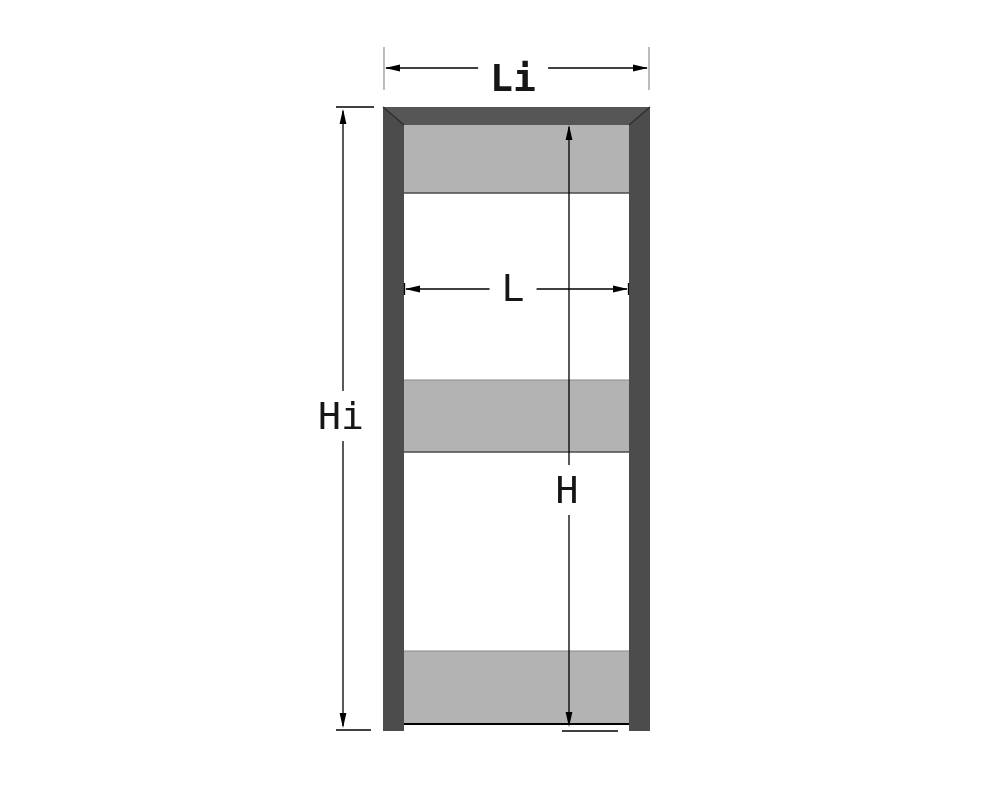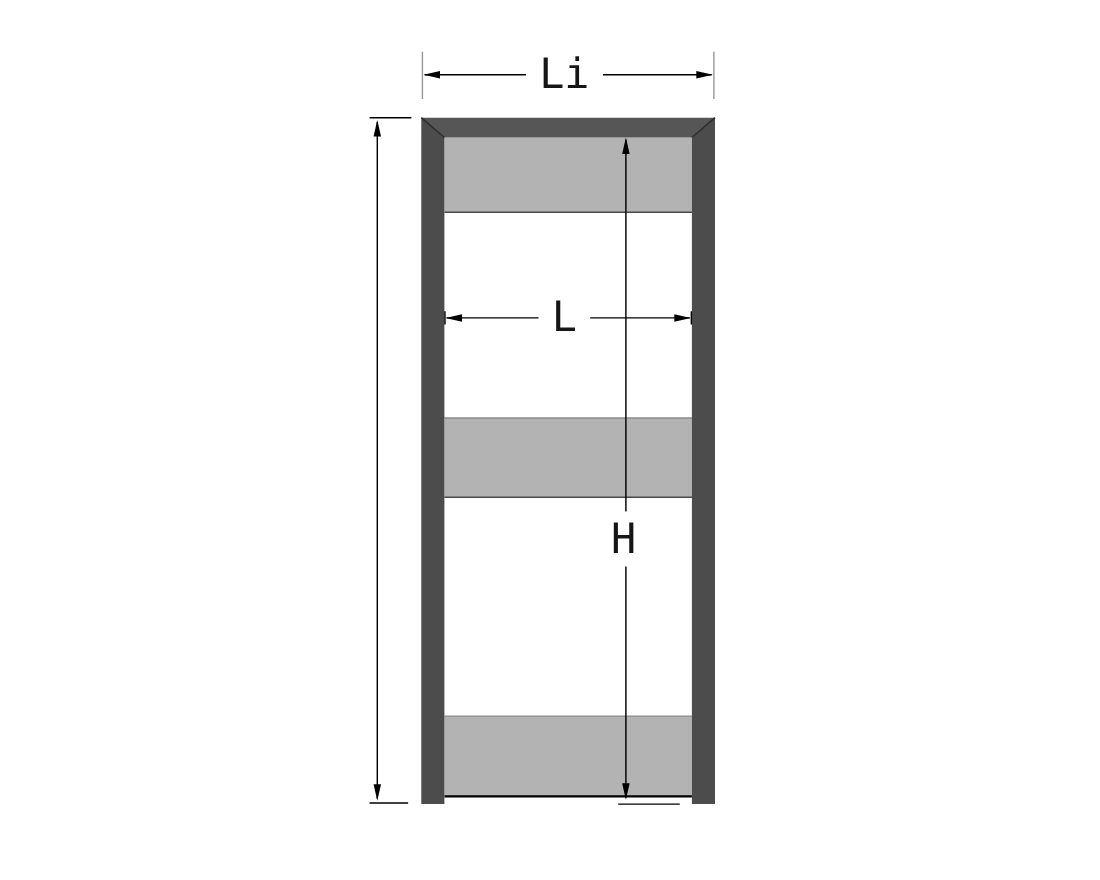--- a/index.html
+++ b/index.html
@@ -105,20 +105,21 @@
     </g>
 
     <g>
       <line class="dim" x1="569" y1="127" x2="569" y2="725"></line>
       <polygon class="arrow" points="569,125 565.6,140 572.4,140"></polygon>
       <polygon class="arrow" points="569,727 565.6,712 572.4,712"></polygon>
       <line class="tick" x1="562" y1="731" x2="618" y2="731"></line>
     </g>
   </svg>
 
-  <div class="dim-label" style="left:513px; top:67px;">Li</div>
+  <div class="dim-label" style="left:513px; top:78px;font-weight:bold;">Li</div>
 
   <div class="dim-label" style="left:513px; top:288px;">L</div>
 
+  <div class="dim-label" style="left:341px; top:416px;">Hi</div>
 
   <div class="dim-label" style="left:567px; top:490px;">H</div>
 
 </div>
 
 </body></html>

